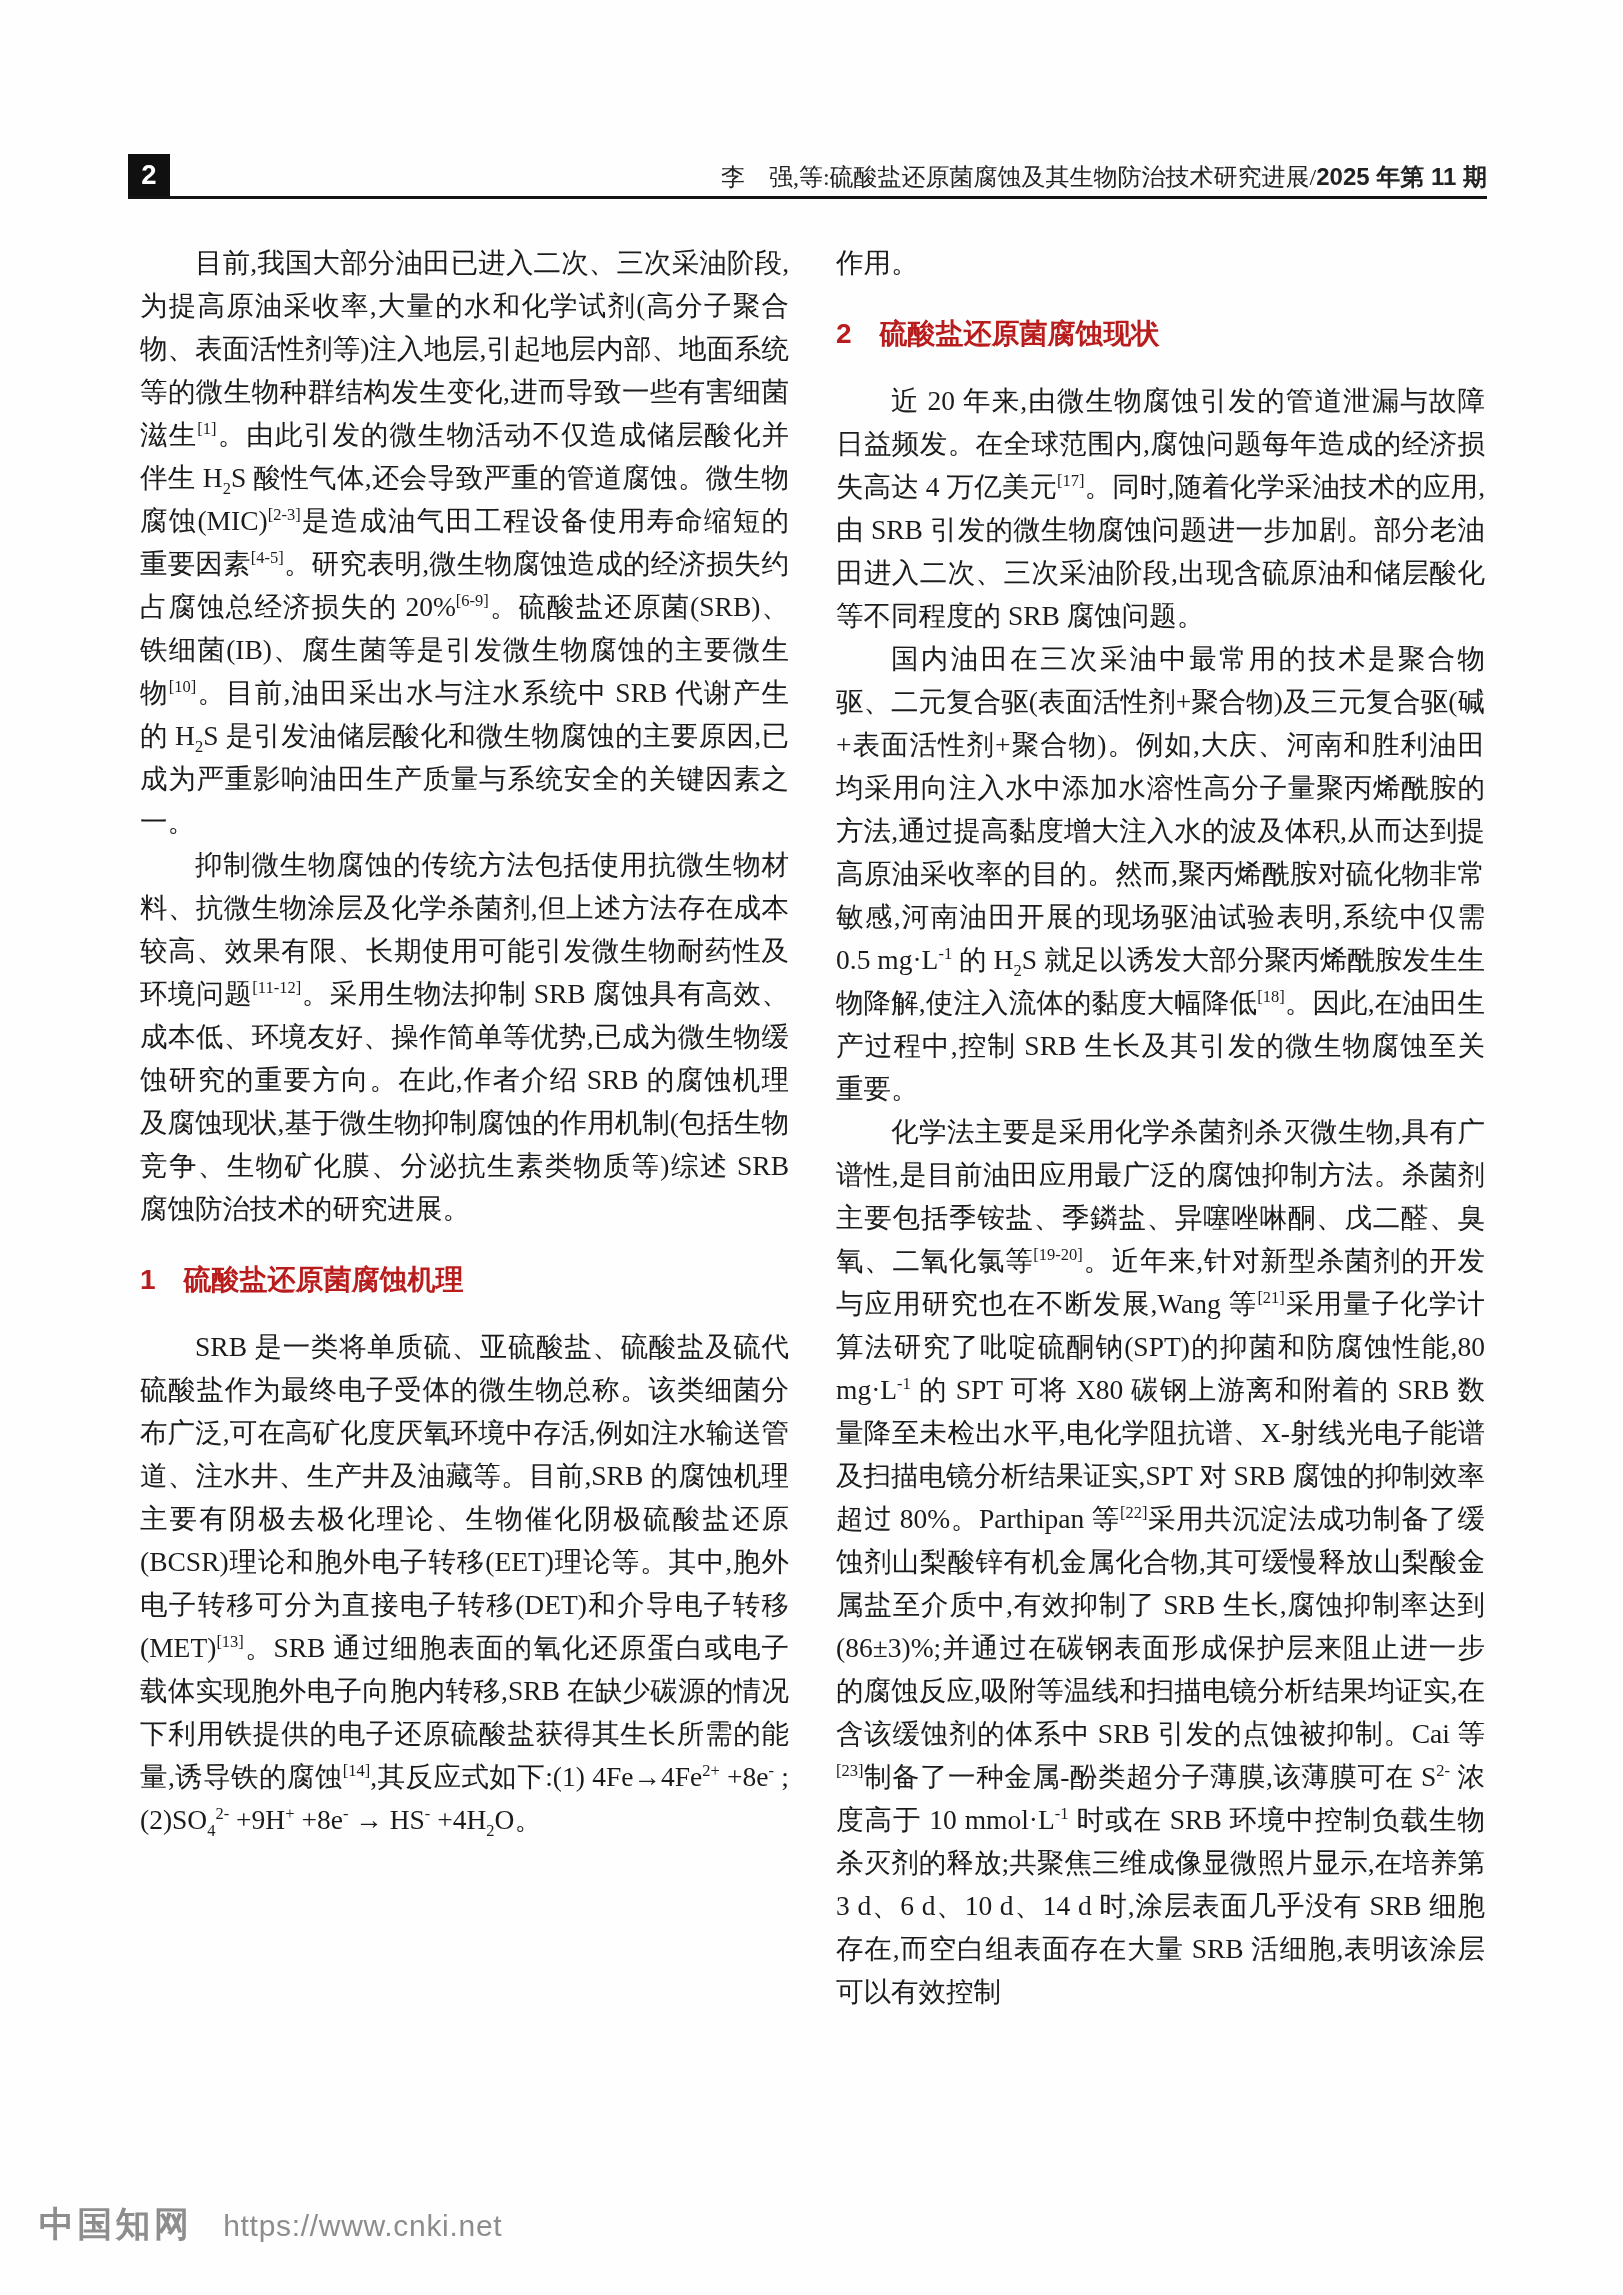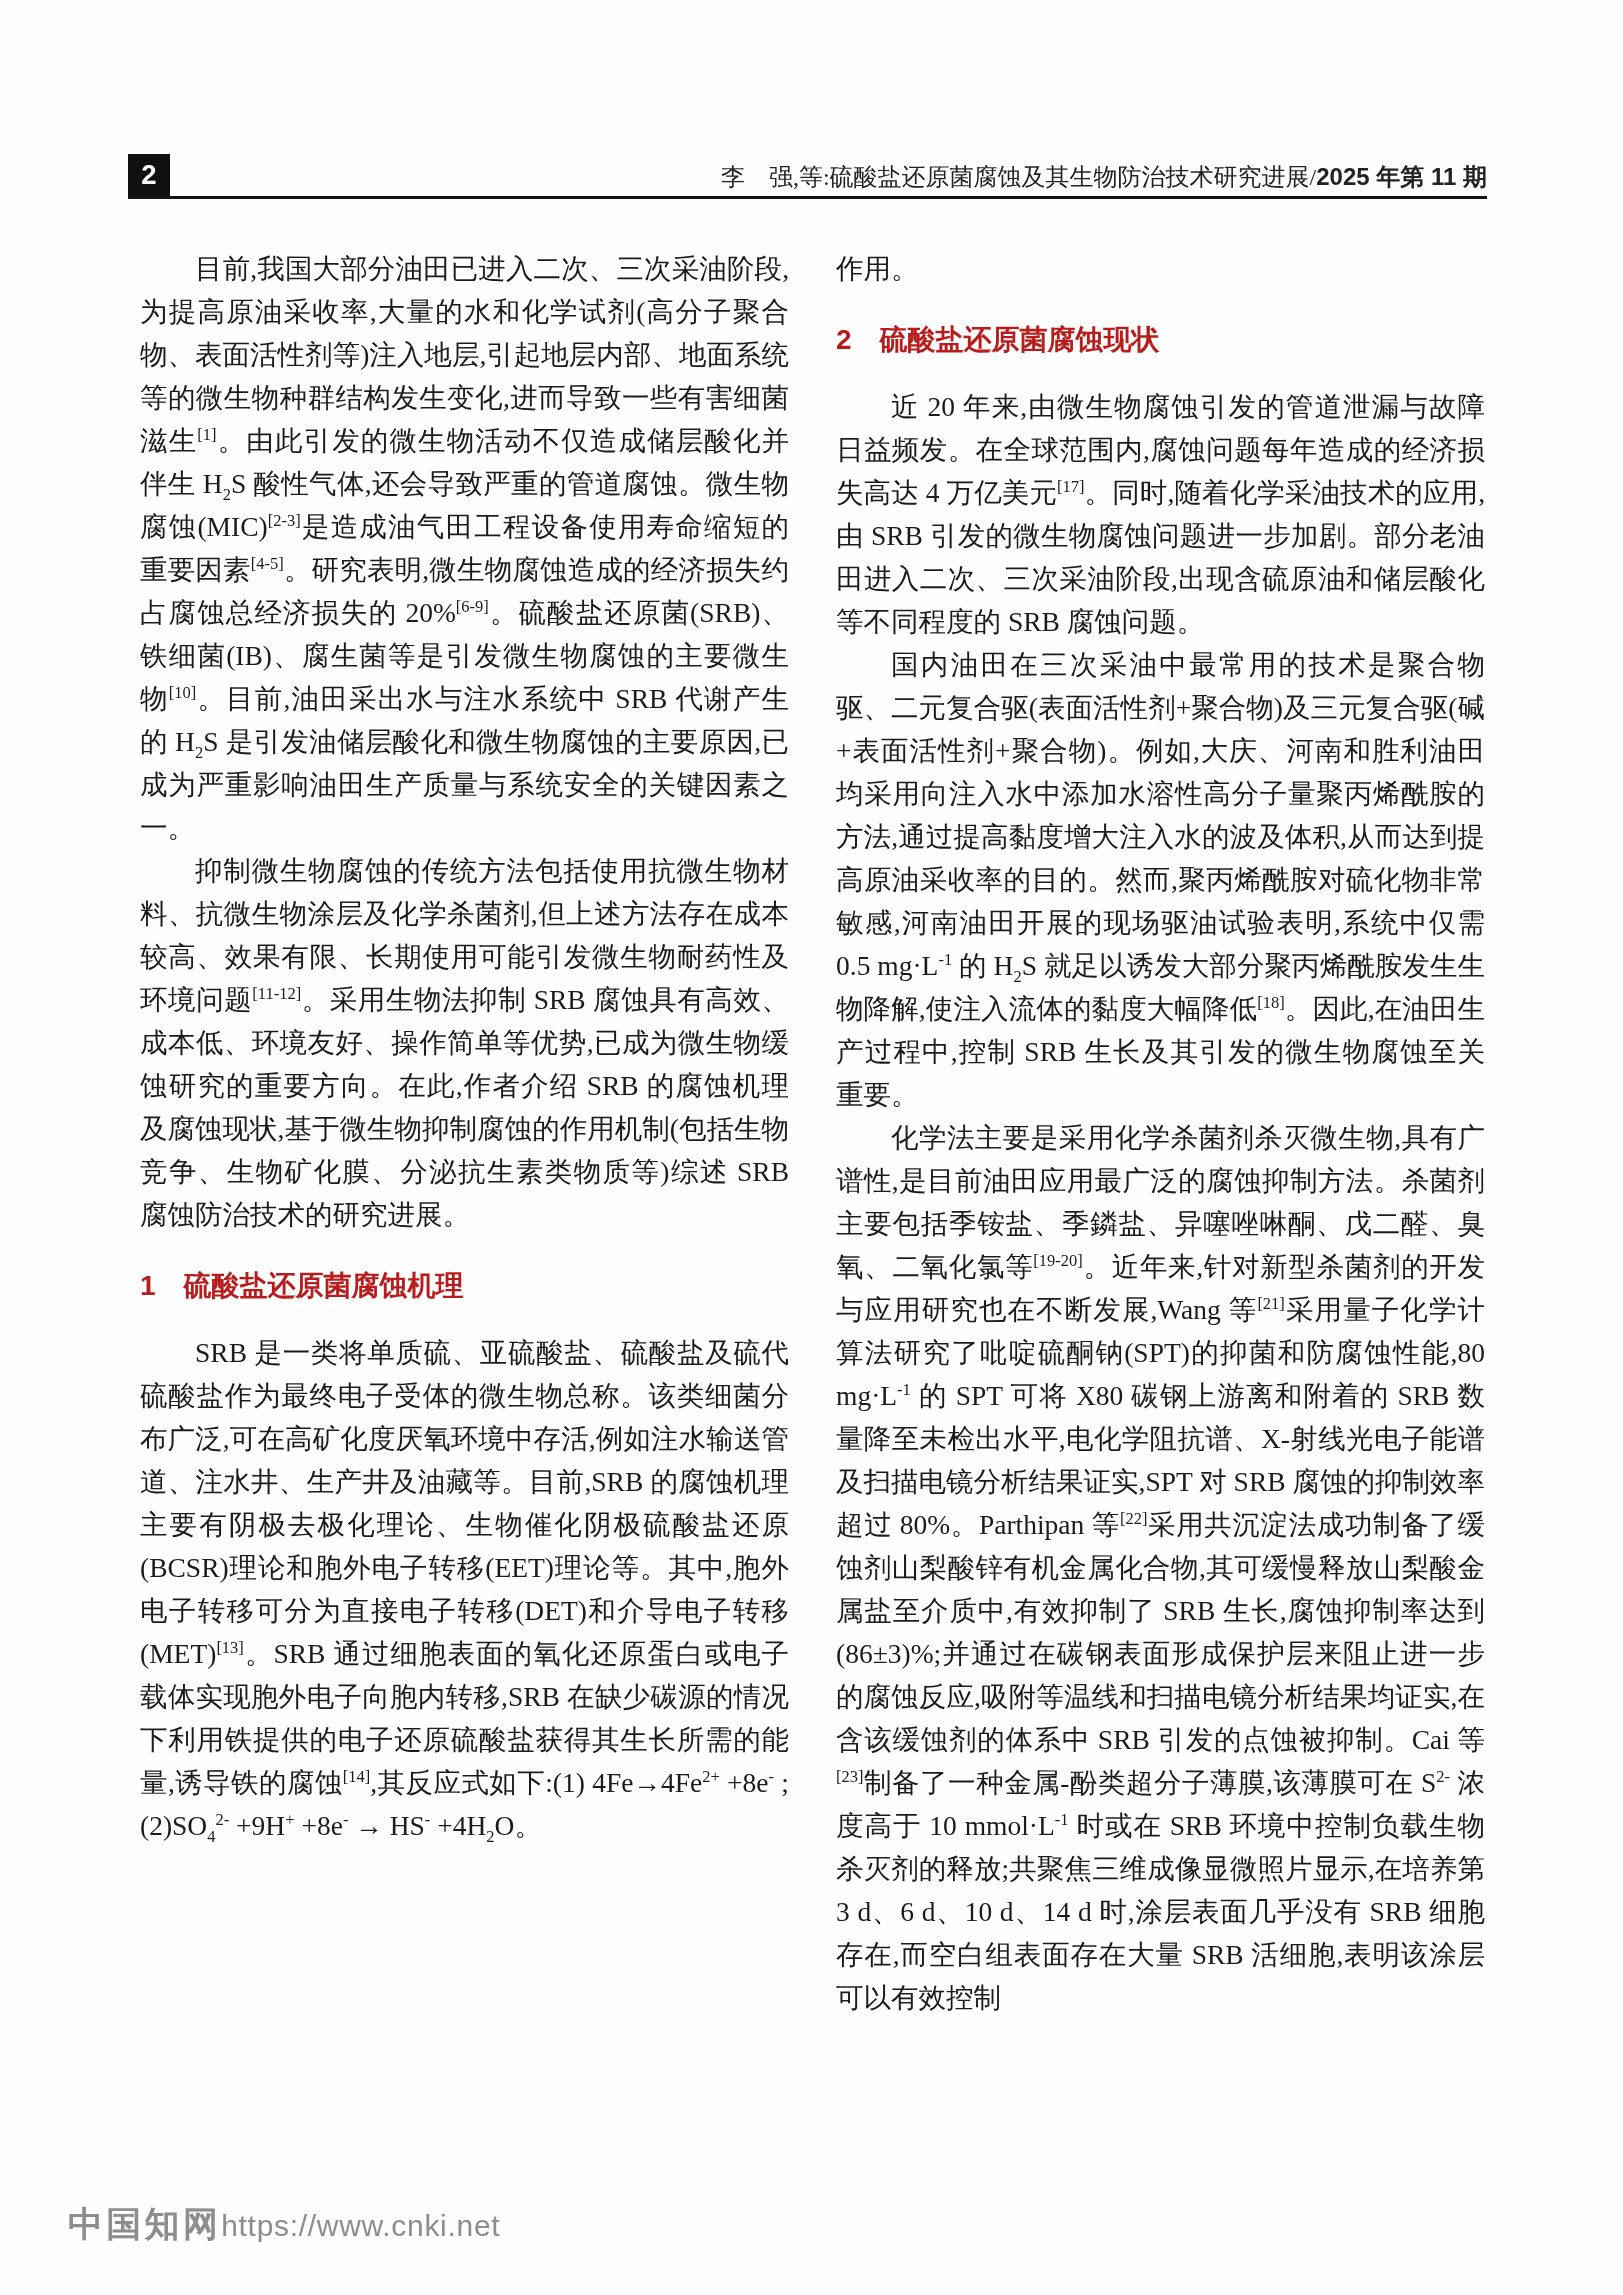--- a/index.html
+++ b/index.html
@@ -42,21 +42,21 @@
   .running b { font-family:"Liberation Sans","DejaVu Sans",sans-serif; }
   .header-rule {
     position:absolute;
     top:196px; left:128px; right:136px;
     height:3.3px;
     background:#141414;
   }
   
   .col {
     position:absolute;
-    top:247px;
+    top:241px;
     width:649px;
     font-size:27.5px;
     line-height:43px;
     text-align:justify;
     color:#1b1b1b;
   }
   .col-left  { left:140px; }
   .col-right { left:836px; }
   .p { text-indent:2em; }
   .p.noindent { text-indent:0; }
@@ -77,24 +77,25 @@
     line-height:37px;
     margin:13px 0 11.8px 0;
     text-indent:0;
     text-align:left;
     color:#111;
   }
   sup, sub { font-size:0.6em; line-height:0; }
   
   .footer {
     position:absolute;
-    left:68px;
+    left:39px;
     bottom:47px;
     display:flex;
     align-items:baseline;
+    gap:31px;
     color:#8d8d8d;
     font-family:"Liberation Sans","DejaVu Sans",sans-serif;
     text-align:center;
   }
   .cnki-logo {
     font-size:35px;
     font-weight:bold;
     letter-spacing:3.3px;
   }
   .cnki-url {

